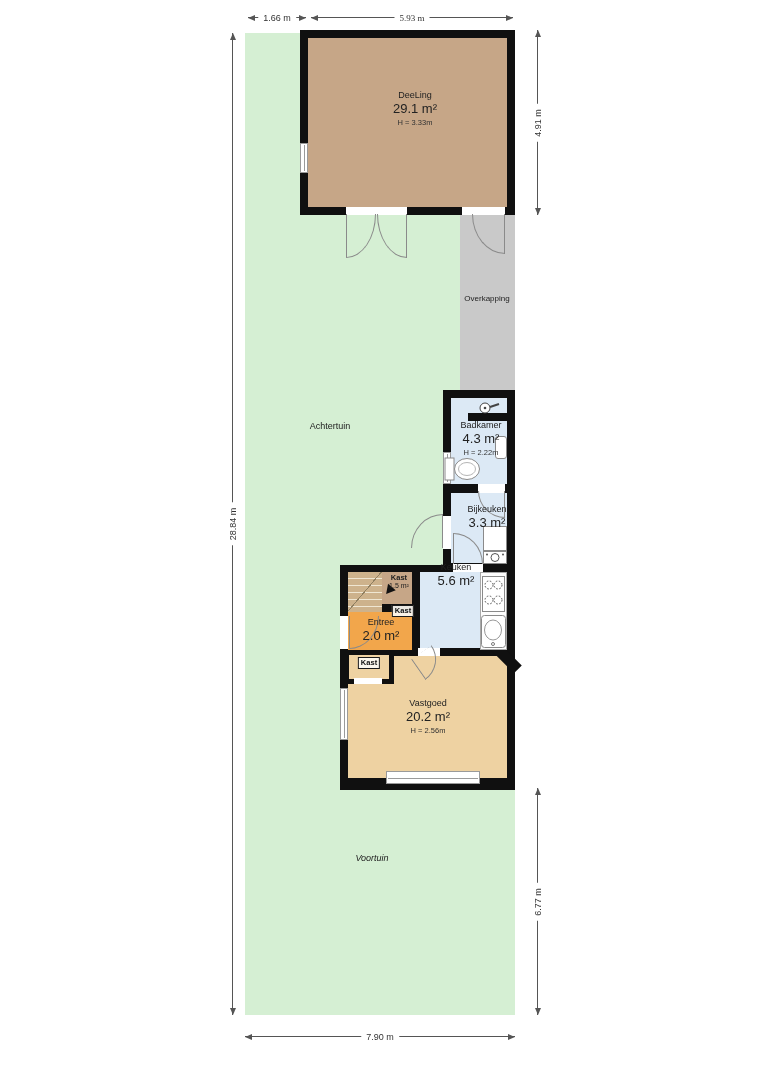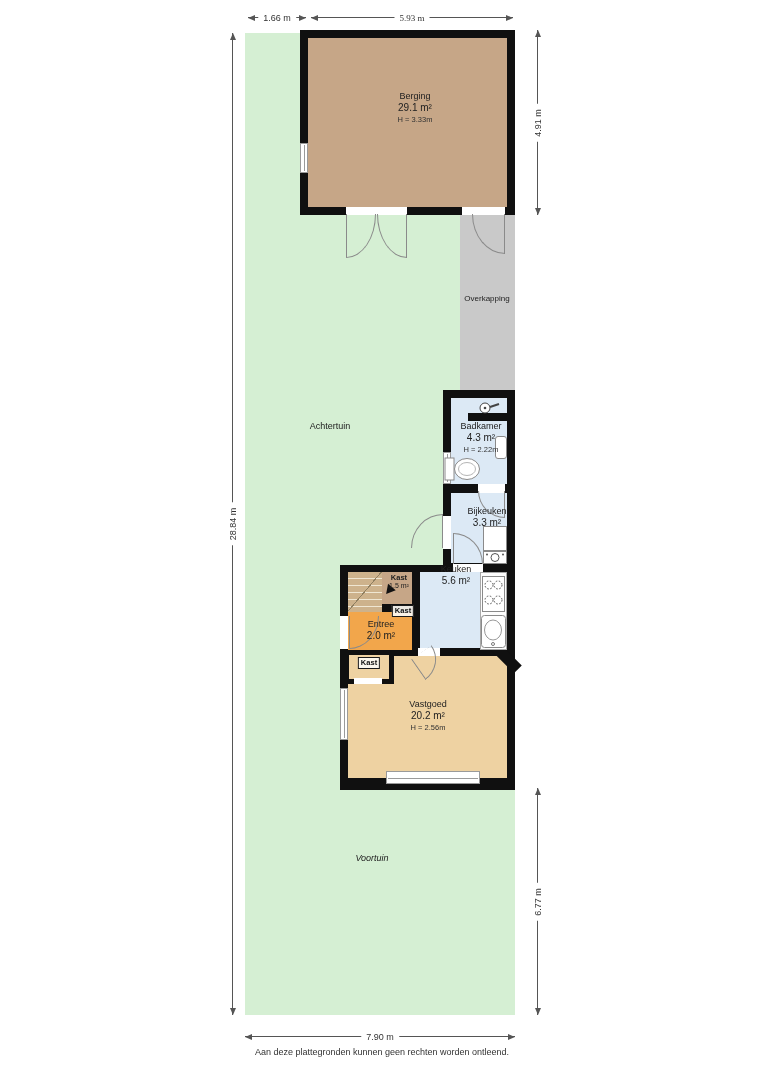--- a/index.html
+++ b/index.html
@@ -2,21 +2,21 @@
 <html lang="nl" style="--c-garden: #d5efd3; --c-overkapping: #c9c9c9; --c-berging: #c6a687; --c-wet: #dce9f5; --c-entree: #f2a64b; --c-living: #eed2a2; --c-wall: #101010;"><head>
 <meta charset="utf-8">
 <style>
   html,body{margin:0;padding:0;background:#fff;font-family:"Liberation Sans",sans-serif;}
   #canvas{position:relative;width:764px;height:1080px;background:#fff;overflow:hidden;}
   .abs{position:absolute;box-sizing:border-box;}
   .wall{position:absolute;background:var(--c-wall,#101010);}
   .fill{position:absolute;}
   .room-label{position:absolute;transform:translate(-50%,-50%);text-align:center;color:#222;white-space:nowrap;line-height:1.25;}
   .rn{font-size:9px;}
-  .ra{font-size:10px;}
+  .ra{font-size:13px;}
   .rh{font-size:7.5px;color:#333;}
   .room-label.small .rn{font-size:7.5px;font-weight:700;}
   .room-label.small .ra{font-size:7px;}
   .chip{position:absolute;transform:translate(-50%,-50%);font-size:7.5px;font-weight:700;color:#111;background:rgba(252,250,244,.92);border:1px solid #1a1a1a;padding:0 2px;line-height:10px;white-space:nowrap;}
   .glabel{position:absolute;transform:translate(-50%,-50%);font-size:9px;color:#222;white-space:nowrap;}
   .glabel.sm{font-size:8px;}
   .win{position:absolute;background:#fff;border:1px solid #9a9a9a;box-sizing:border-box;}
   .win.h::after{content:"";position:absolute;left:1px;right:1px;top:50%;height:1px;background:#9a9a9a;}
   .win.v::after{content:"";position:absolute;top:1px;bottom:1px;left:50%;width:1px;background:#9a9a9a;}
   .gap{position:absolute;background:#fff;}
@@ -133,21 +133,21 @@
       <rect x="1" y="4" width="9" height="22" fill="#fff" stroke="#8a8a8a"></rect>
       <ellipse cx="23" cy="15" rx="12.5" ry="10.5" fill="#fff" stroke="#8a8a8a"></ellipse>
       <ellipse cx="23" cy="15" rx="8.5" ry="6.5" fill="none" stroke="#b5b5b5"></ellipse>
     </svg>
   </div>
   <div class="abs" style="left:495px;top:436px;width:12px;height:23px;background:#fff;border:1px solid #8a8a8a;border-radius:3px;"></div>
 
   <div class="stair-arrow" style="left:384px;top:586px;"></div>
 
   <div class="room-label" style="left:415px;top:108px;">
-    <div class="rn">Berging</div>
+    <div class="rn">DeeLing</div>
     <div class="ra">29.1 m²</div>
     <div class="rh">H = 3.33m</div>
   </div>
   <div class="glabel sm" style="left:487px;top:298px;">Overkapping</div>
   <div class="glabel" style="left:330px;top:426px;">Achtertuin</div>
   <div class="room-label" style="left:481px;top:438px;">
     <div class="rn">Badkamer</div>
     <div class="ra">4.3 m²</div>
     <div class="rh">H = 2.22m</div>
   </div>
@@ -189,16 +189,15 @@
     <span class="dlabel">4.91 m</span>
   </div>
   <div class="dimv" style="left:537px;top:788px;height:227px;">
     <span class="dlabel">6.77 m</span>
   </div>
   <div class="dimh" style="left:245px;top:1036px;width:270px;">
     <span class="dlabel">7.90 m</span>
   </div>
 
   <div class="footer">
-    <div>Aan deze plattegronden kunnen geen rechten worden ontleend.</div>
   </div>
 
 </div>
 
 </body></html>

